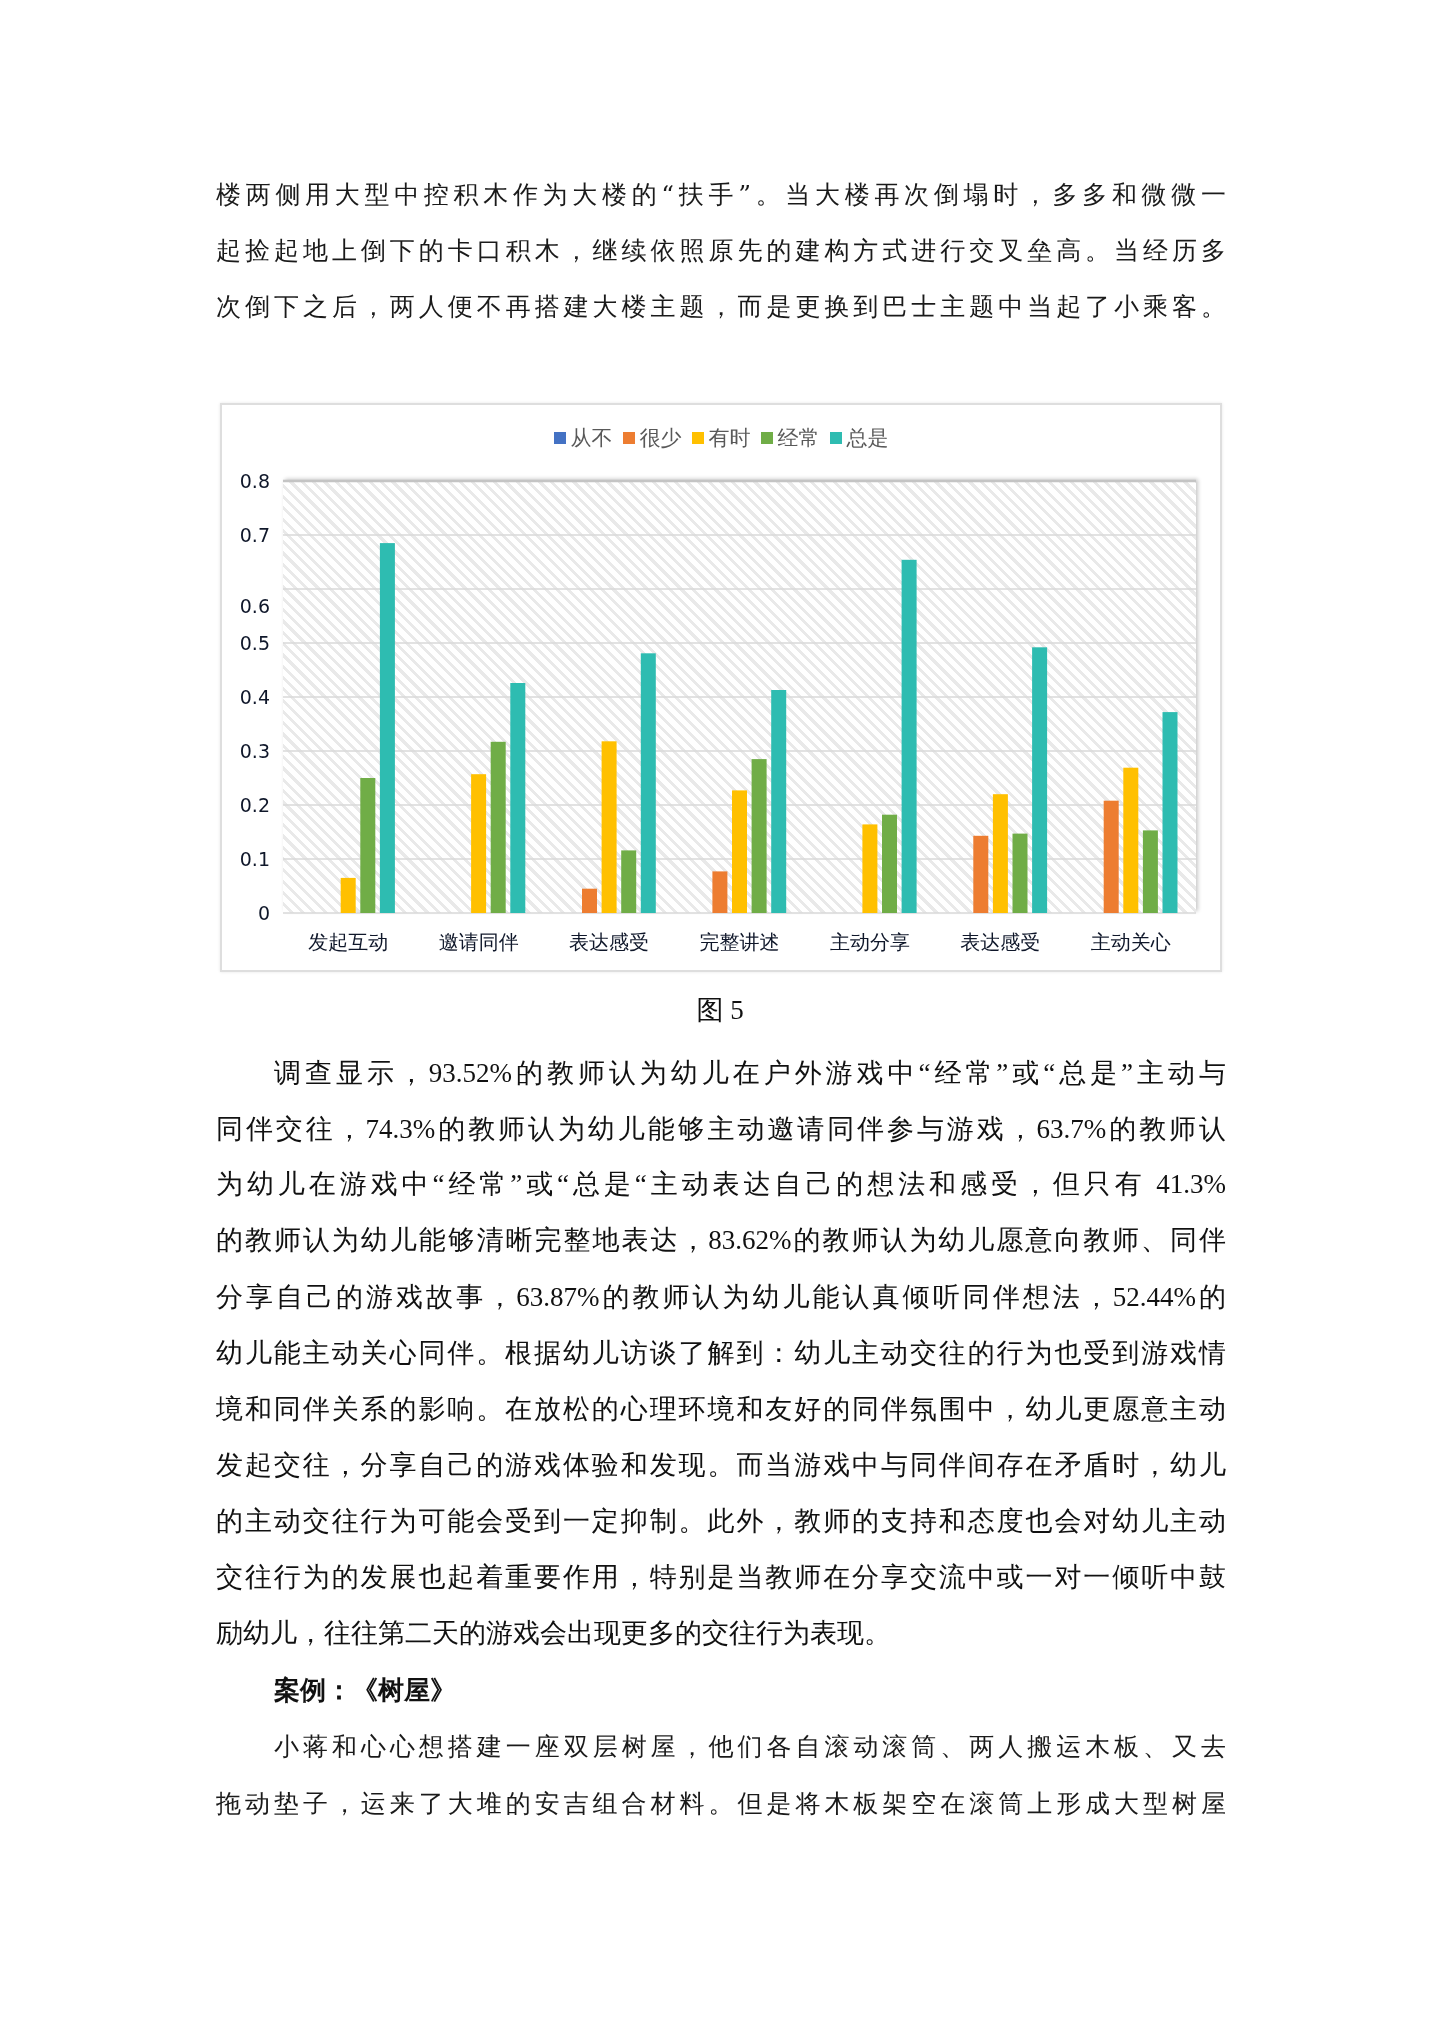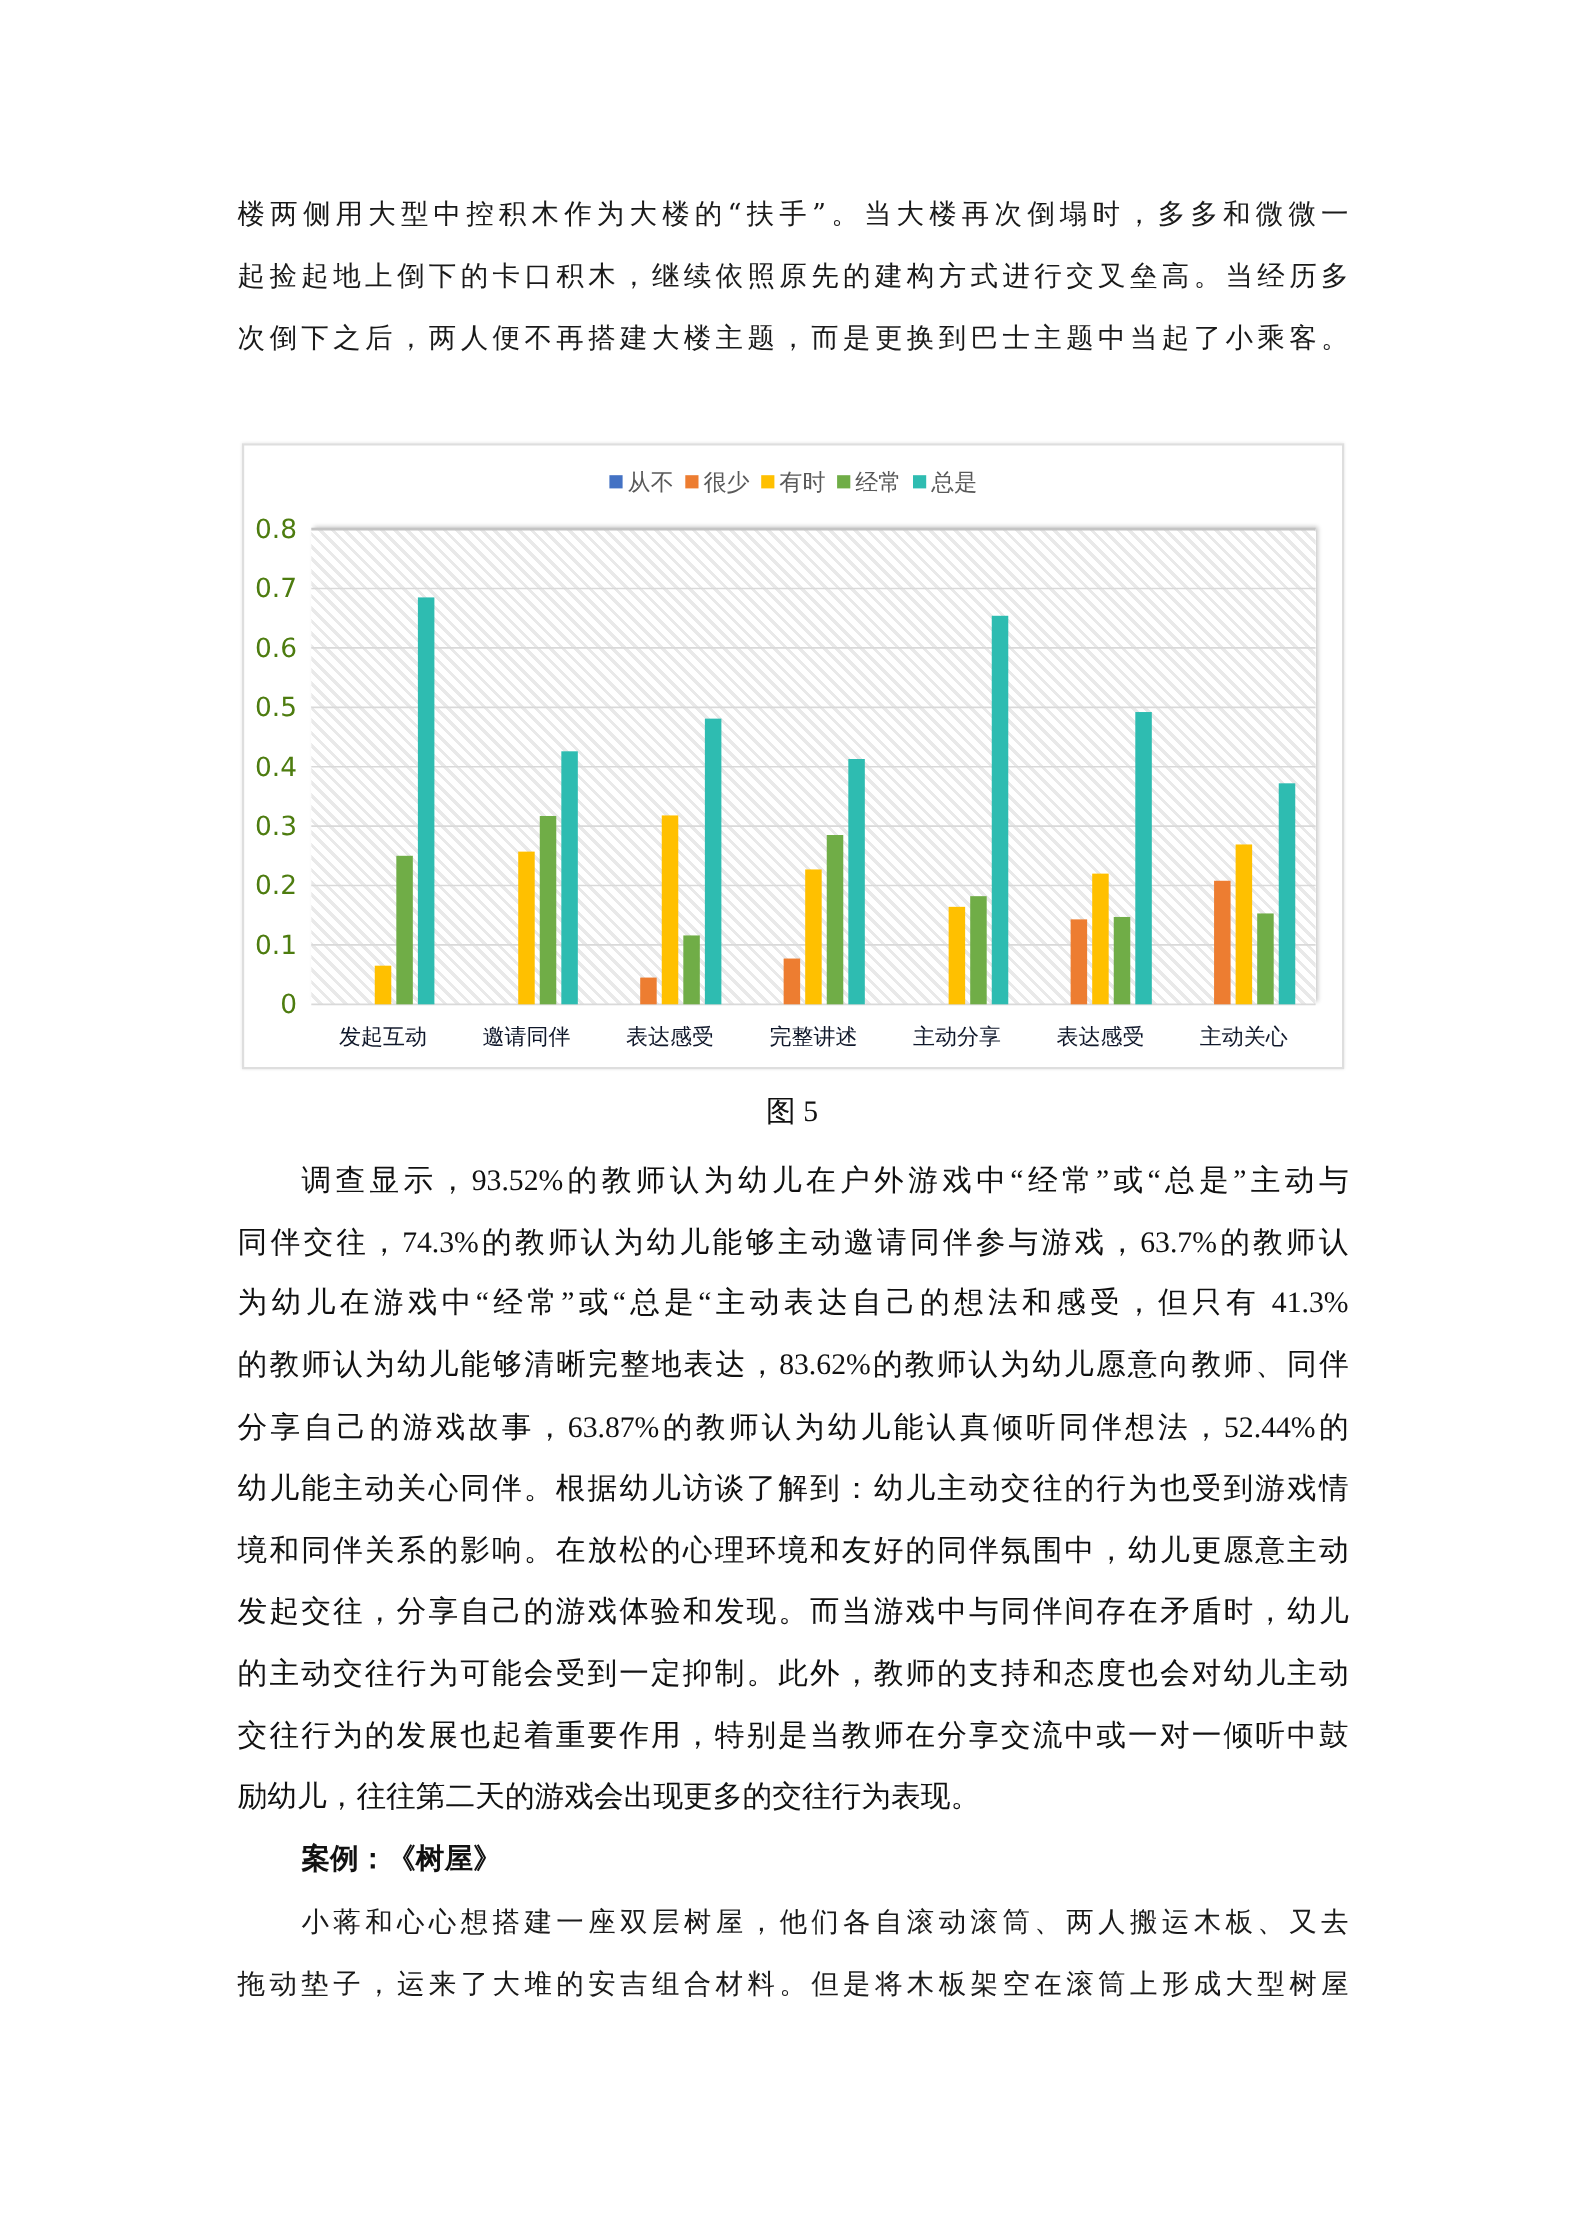--- a/index.html
+++ b/index.html
@@ -40,21 +40,21 @@
   .legend-item { display: flex; align-items: center; margin: 0 5px; }
   .legend-swatch { width: 12px; height: 12px; margin-right: 5px; display: inline-block; }
   .plot {
     position: absolute; left: 61px; top: 76px; width: 913px; height: 432px;
     background: repeating-linear-gradient(45deg, #ffffff 0px, #ffffff 5px, #e9e9e9 5px, #e9e9e9 8px);
     box-shadow: 2px -2px 4px rgba(0,0,0,0.22);
   }
   .plot svg { position: absolute; left: 0; top: 0; width: 913px; height: 432px; overflow: visible; }
   .ytick {
     position: absolute; left: 0; width: 48px; height: 28px; line-height: 28px; text-align: right;
-    font-family: "DejaVu Sans", sans-serif; font-size: 24px; color: #4d7c0f;
+    font-family: "DejaVu Sans", sans-serif; font-size: 19px; color: #0f172a;
   }
   .xtick {
     position: absolute; top: 522px; height: 30px; line-height: 30px; text-align: center;
     font-family: "DejaVu Sans", sans-serif; font-size: 20px; color: #0f172a; white-space: nowrap;
   }
 </style>
 </head>
 <body>
 
 <div class="page">
@@ -89,21 +89,21 @@
         <span>总是</span>
       </div>
     </div>
 
     <div class="ytick" style="top: 494px;">0</div>
     <div class="ytick" style="top: 440px;">0.1</div>
     <div class="ytick" style="top: 386px;">0.2</div>
     <div class="ytick" style="top: 332px;">0.3</div>
     <div class="ytick" style="top: 278px;">0.4</div>
     <div class="ytick" style="top: 224px;">0.5</div>
-    <div class="ytick" style="top: 170px;">0.6</div>
+    <div class="ytick" style="top: 187px;">0.6</div>
     <div class="ytick" style="top: 116px;">0.7</div>
     <div class="ytick" style="top: 62px;">0.8</div>
 
     <div class="plot">
       <svg id="plot-svg" viewBox="0 0 913 432">
           <line x1="0" x2="913" y1="432" y2="432" stroke="#D9D9D9" stroke-width="1.5"></line>
           <line x1="0" x2="913" y1="378" y2="378" stroke="#D9D9D9" stroke-width="1.5"></line>
           <line x1="0" x2="913" y1="324" y2="324" stroke="#D9D9D9" stroke-width="1.5"></line>
           <line x1="0" x2="913" y1="270" y2="270" stroke="#D9D9D9" stroke-width="1.5"></line>
           <line x1="0" x2="913" y1="216" y2="216" stroke="#D9D9D9" stroke-width="1.5"></line>

